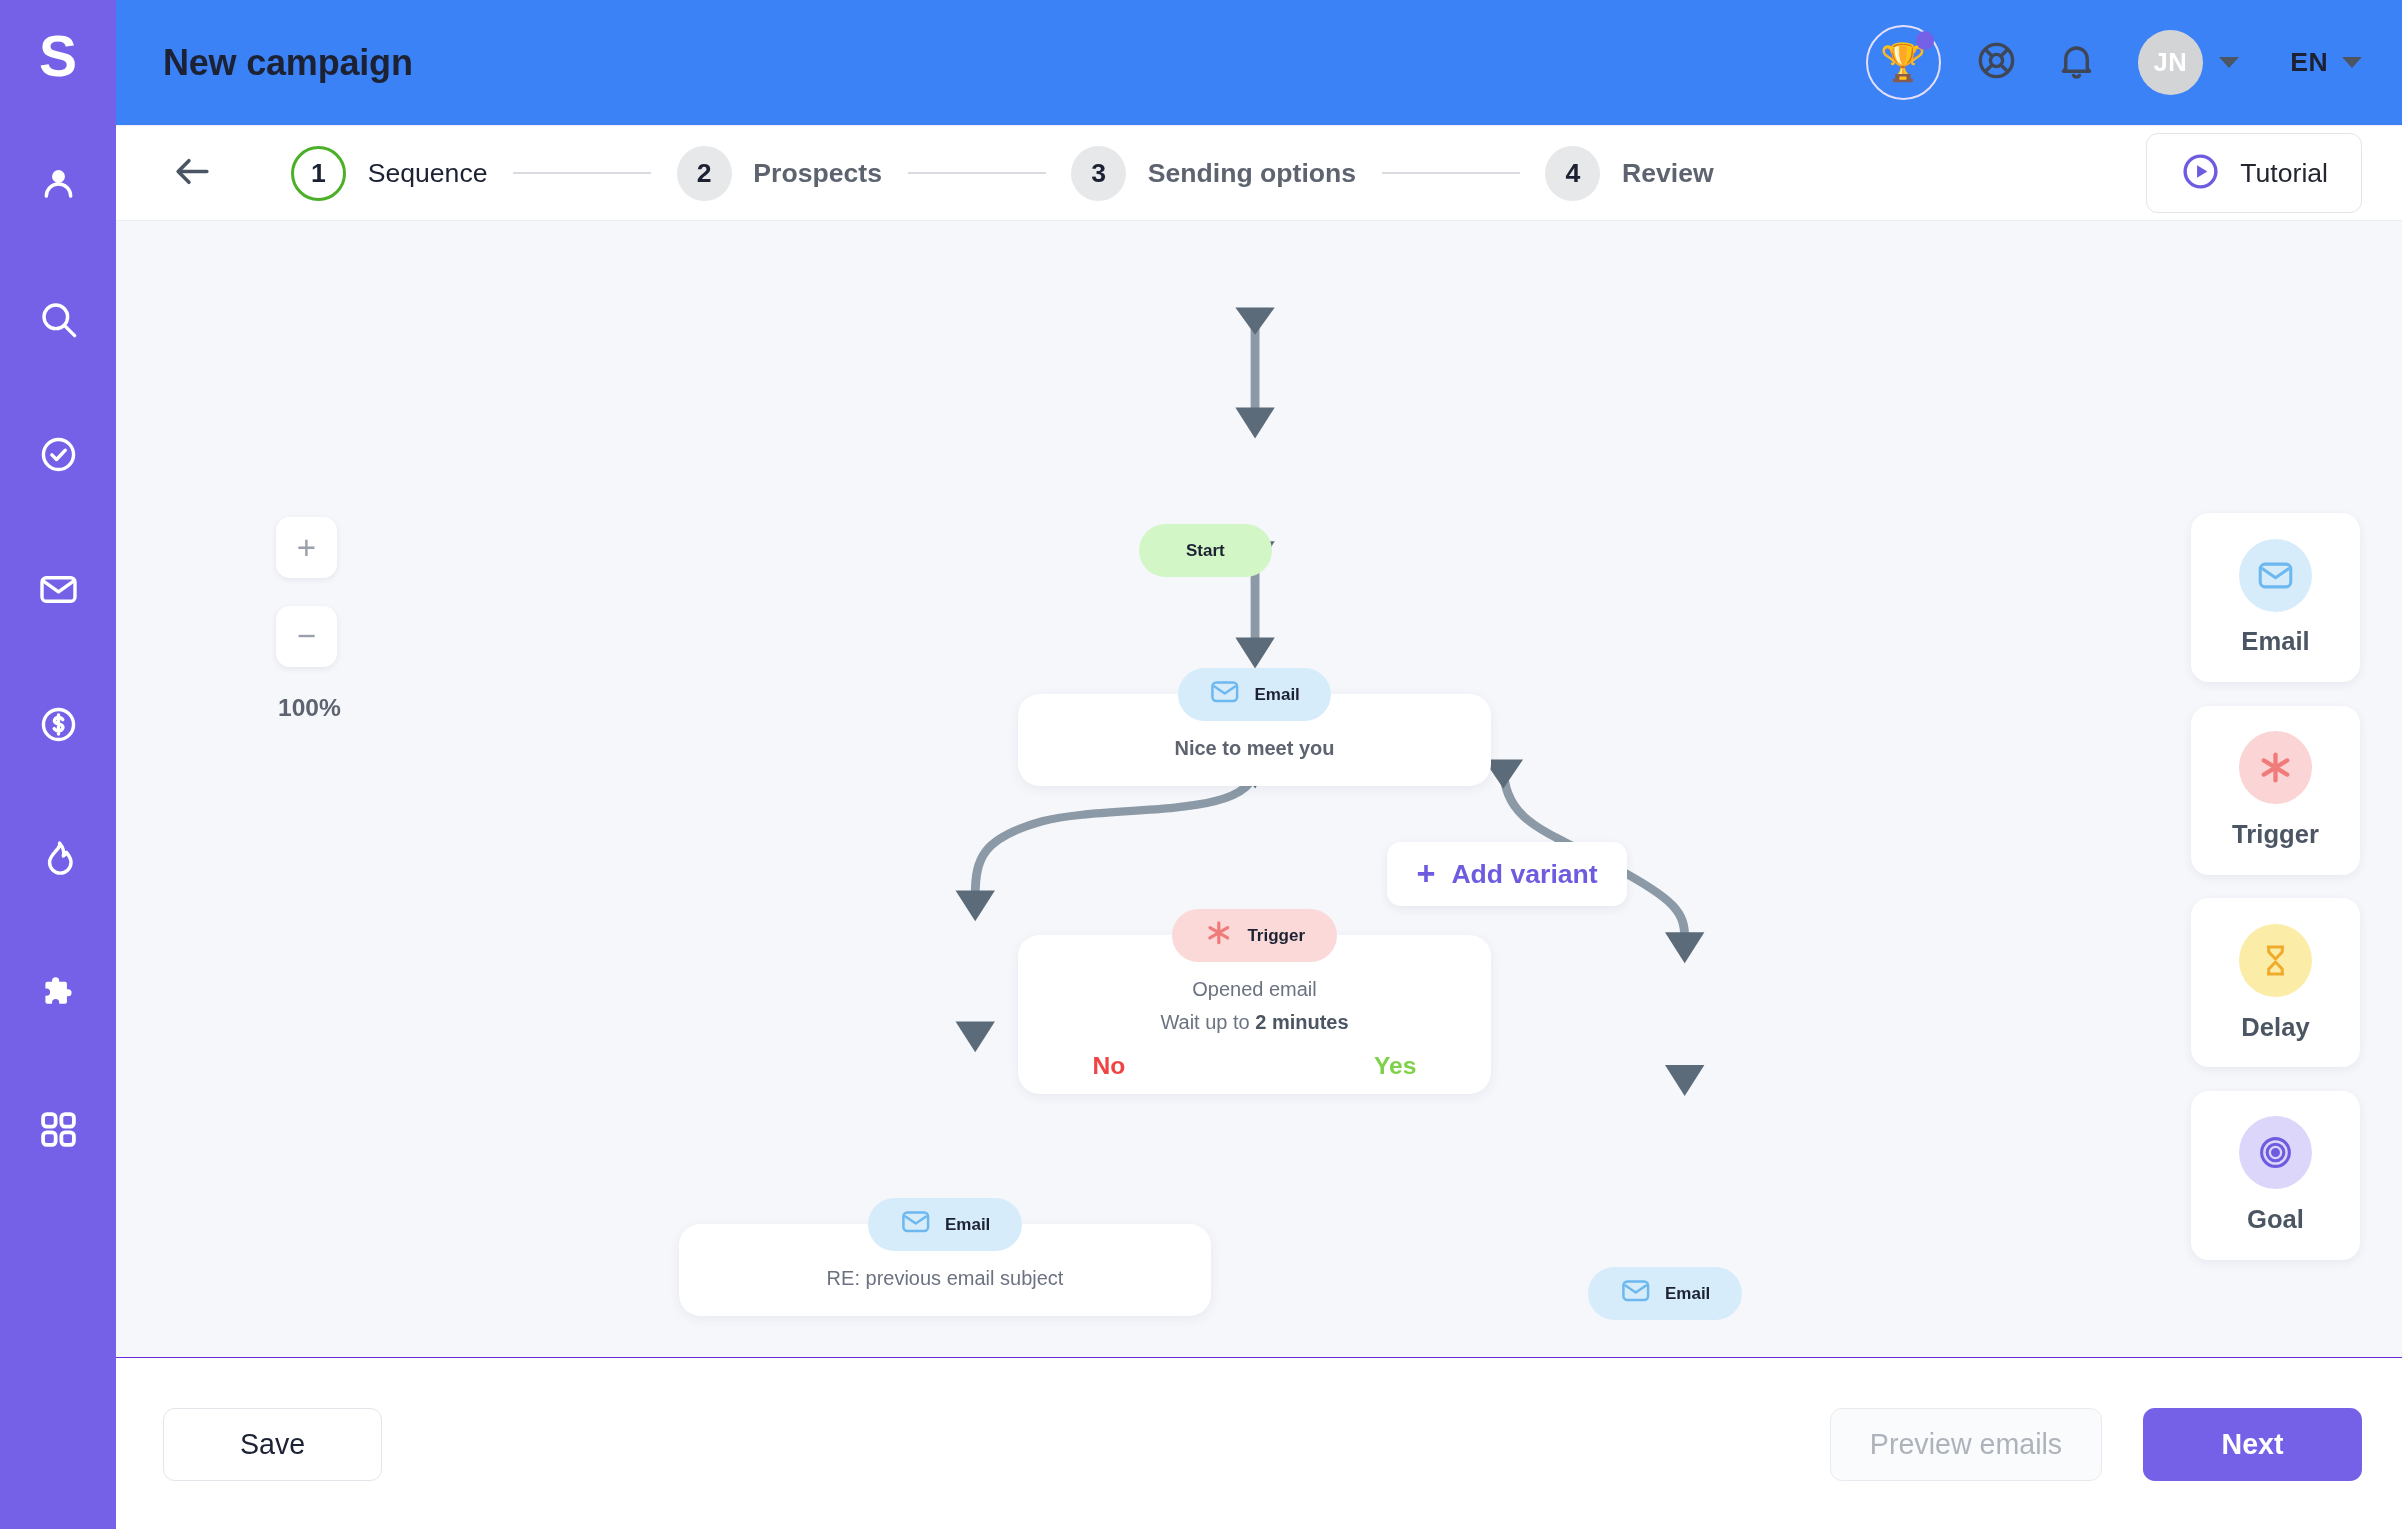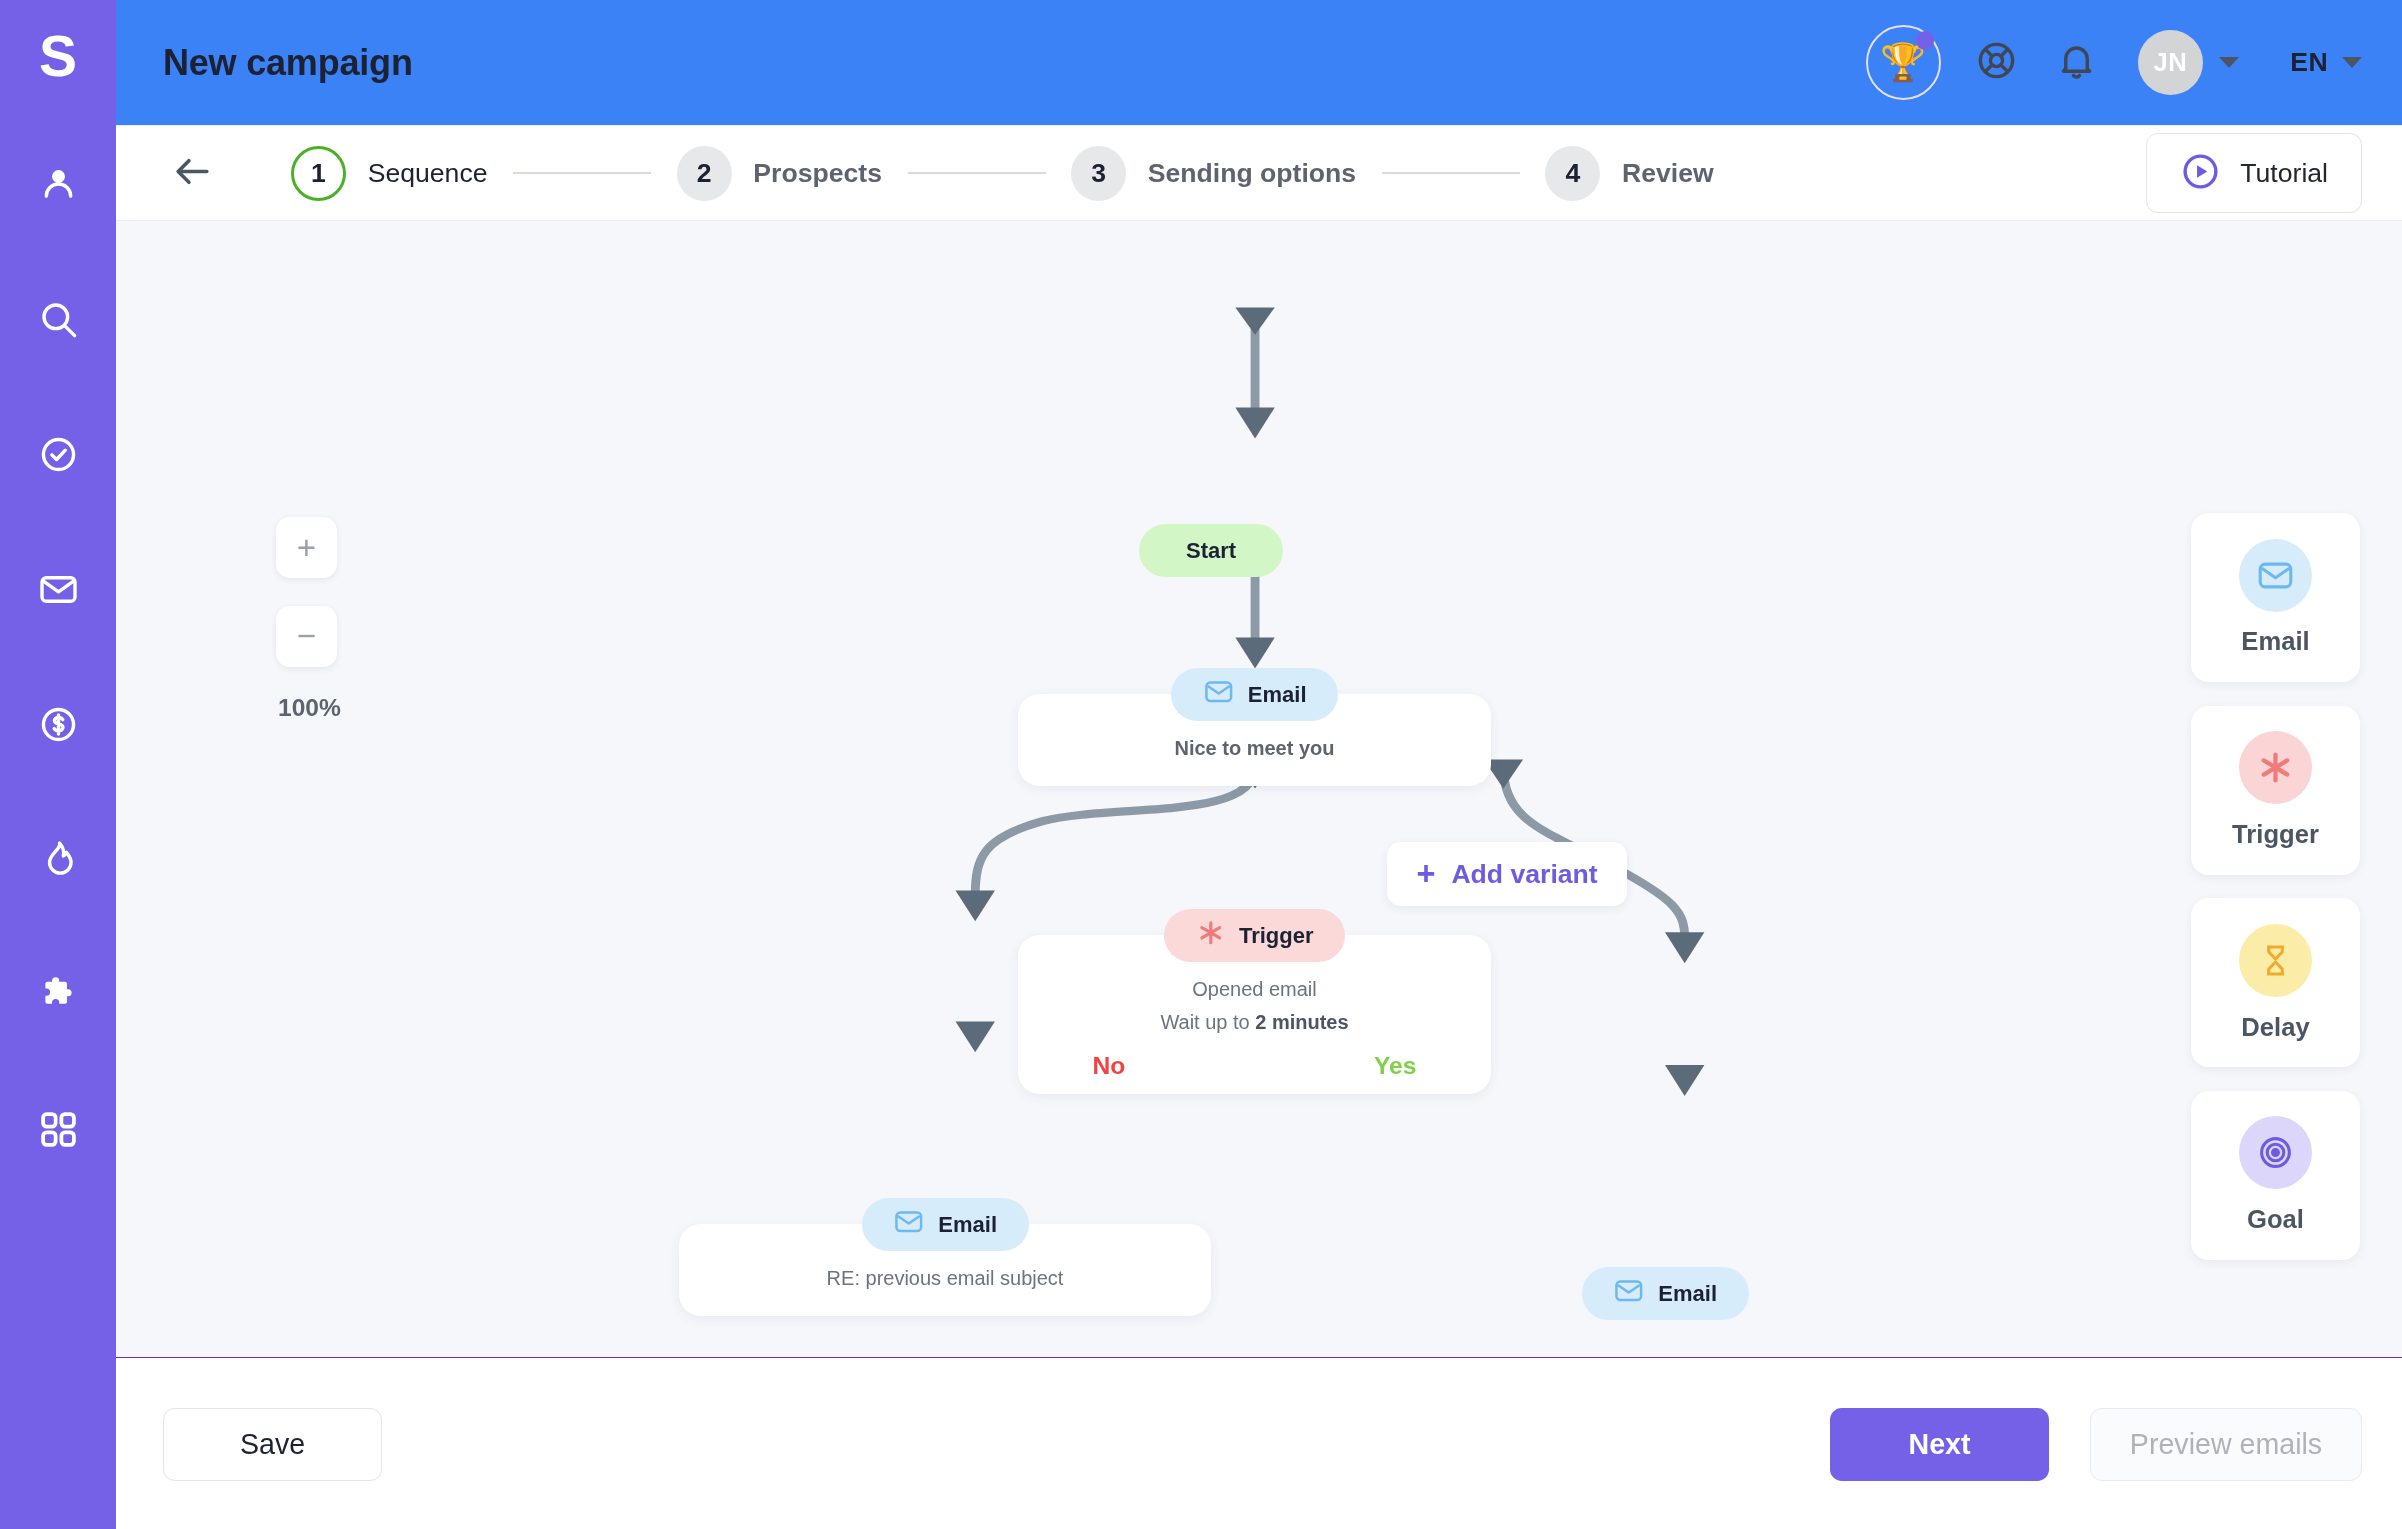--- a/index.html
+++ b/index.html
@@ -102,21 +102,21 @@
 
   
   .flow { position: absolute; inset: 0; }
   .flow svg.edges { position: absolute; left: 0; top: 0; width: 100%; height: 100%; pointer-events: none; }
 
   .node { position: absolute; }
   .pill {
     position: relative; z-index: 3;
     display: inline-flex; align-items: center; justify-content: center; gap: 13.8px;
     height: 53px; padding: 0 31.5px; border-radius: 26.6px;
-    font-size: 22px; font-weight: 600; color: #1c2233; white-space: nowrap;
+    font-size: 17px; font-weight: 600; color: #1c2233; white-space: nowrap;
   }
   .pill.start { background: #d3f6c6; padding: 0 47px; }
   .pill.email { background: #d7ecfb; }
   .pill.trigger { background: #fbd9d9; }
   .card {
     position: relative; z-index: 2; margin-top: -26.6px;
     background: #fff; border-radius: 21.7px;
     box-shadow: 0 3px 11.8px rgba(40,50,80,.07);
     padding: 43px 29.6px 25.6px;
     text-align: center;
@@ -490,20 +490,20 @@
             </svg>
           </div>
           <div class="palette-label">Goal</div>
         </div>
       </aside>
     </div>
 
     <footer class="footer">
       <button class="btn btn-save">Save</button>
       <div class="footer-right">
+        <button class="btn btn-preview">Preview emails</button>
         <button class="btn btn-next">Next</button>
-        <button class="btn btn-preview">Preview emails</button>
       </div>
     </footer>
 
   </div>
 </div>
 
 
 </body></html>

